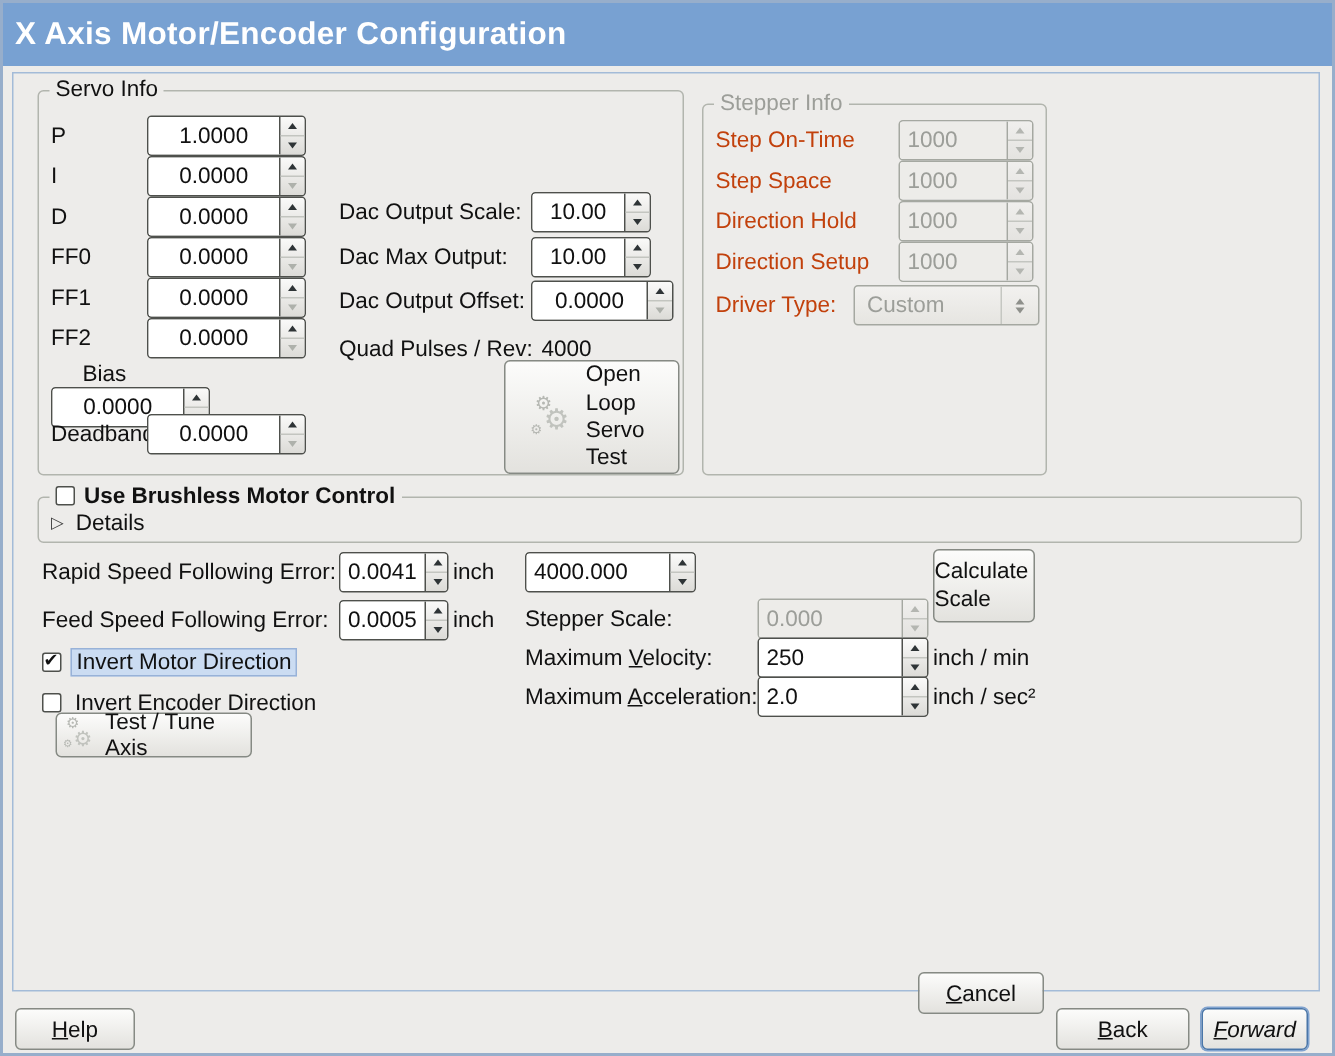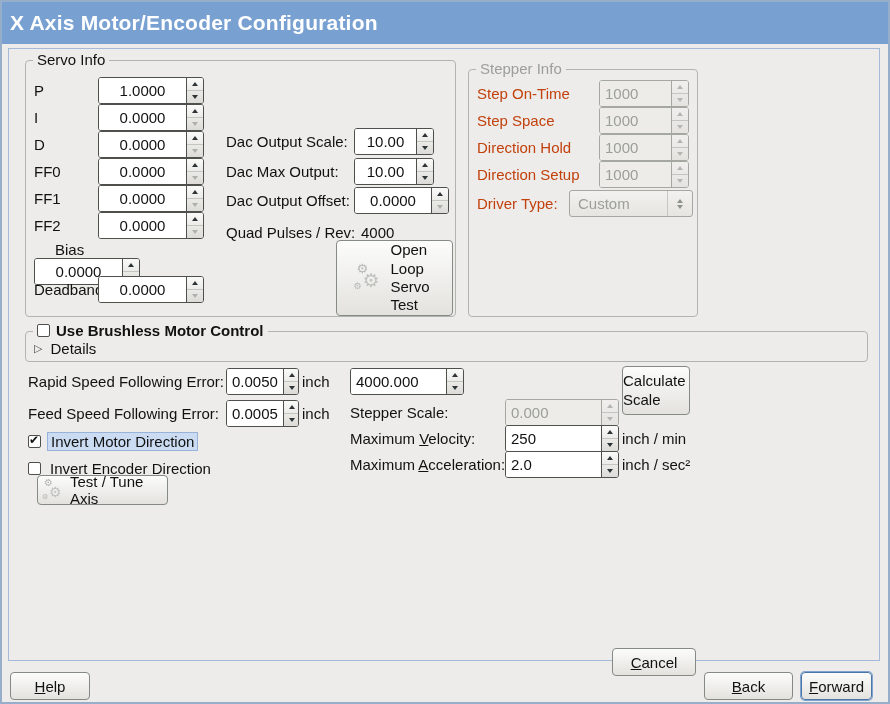--- a/index.html
+++ b/index.html
@@ -319,21 +319,21 @@
       </div>
       <div class="row" style="left:8px;top:5px;height:22px;">
         <span class="exp-tri">▷</span>
         <span>Details</span>
       </div>
     </div>
 
     <div class="row" style="left:19px;top:319px;">
       <span class="lbl" style="width:198px;">Rapid Speed Following Error:</span>
       <div class="spin w73">
-          <div class="entry">0.0050</div>
+          <div class="entry">0.0041</div>
           <div class="sbtns">
             <div class="sb up">
               <i class="tu"></i>
             </div>
             <div class="sb">
               <i class="td"></i>
             </div>
           </div>
         </div>
       <span class="unit">inch</span>
@@ -437,17 +437,17 @@
 
   <div class="btn footer-btn" style="left:8px;top:670px;width:80px;">
     <span><span class="key">H</span><span>elp</span></span>
   </div>
   <div class="btn footer-btn" style="left:610px;top:646px;width:84px;">
     <span><span class="key">C</span><span>ancel</span></span>
   </div>
   <div class="btn footer-btn" style="left:702px;top:670px;width:89px;">
     <span><span class="key">B</span><span>ack</span></span>
   </div>
-  <div class="btn footer-btn focus" style="left:799px;top:670px;width:71px;">
+  <div class="btn footer-btn focus" style="left:799px;top:670px;width:71px;font-style:italic;">
     <span><span class="key">F</span><span>orward</span></span>
   </div>
 
 </div>
 
 </body></html>

